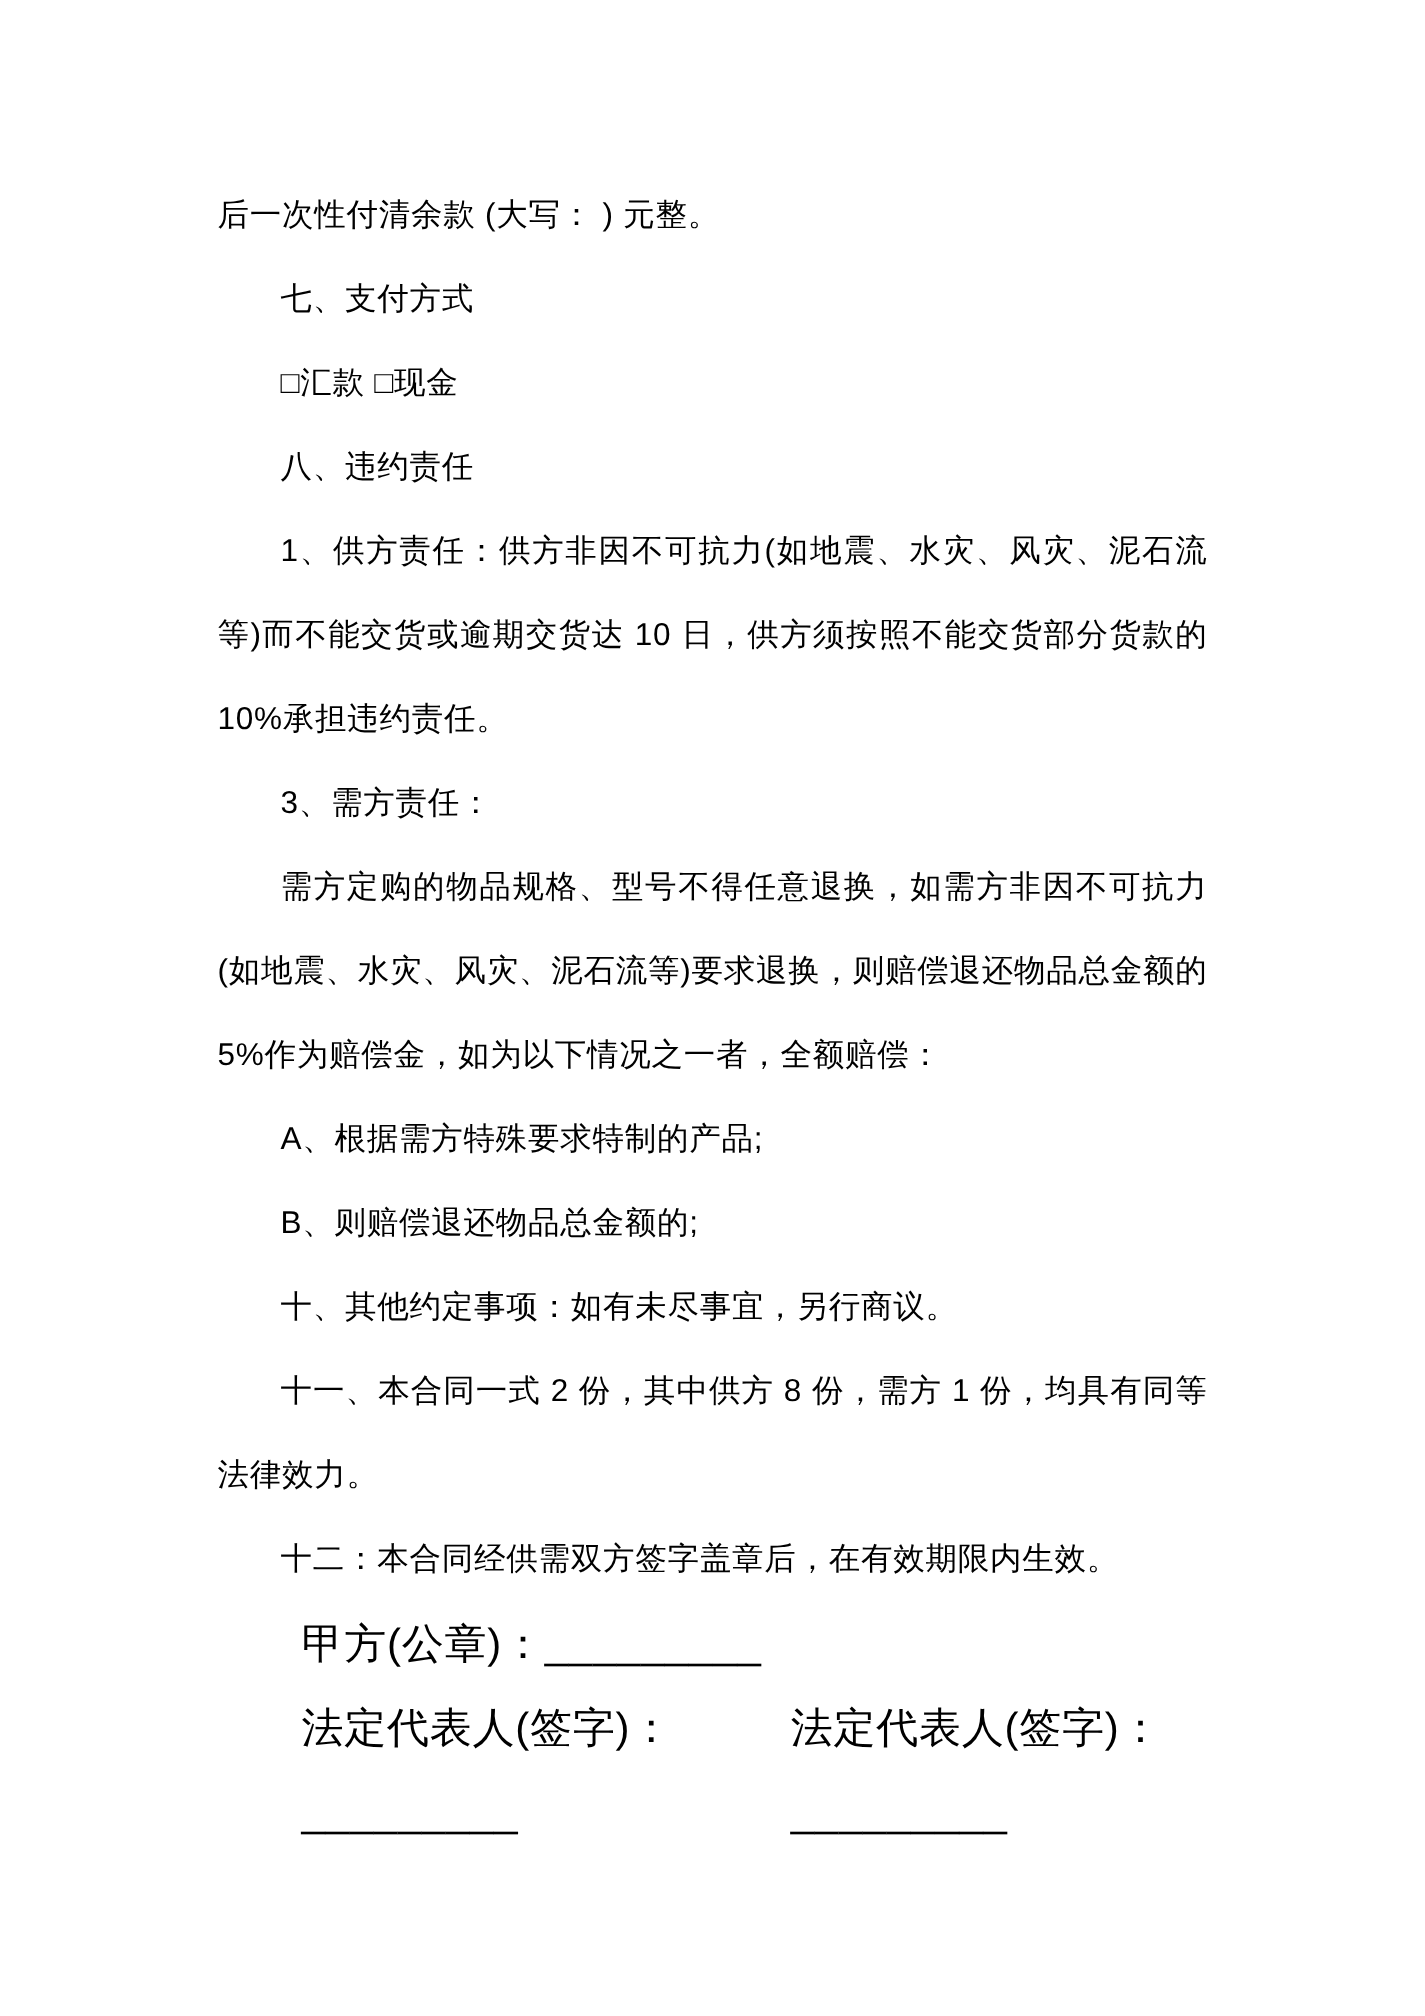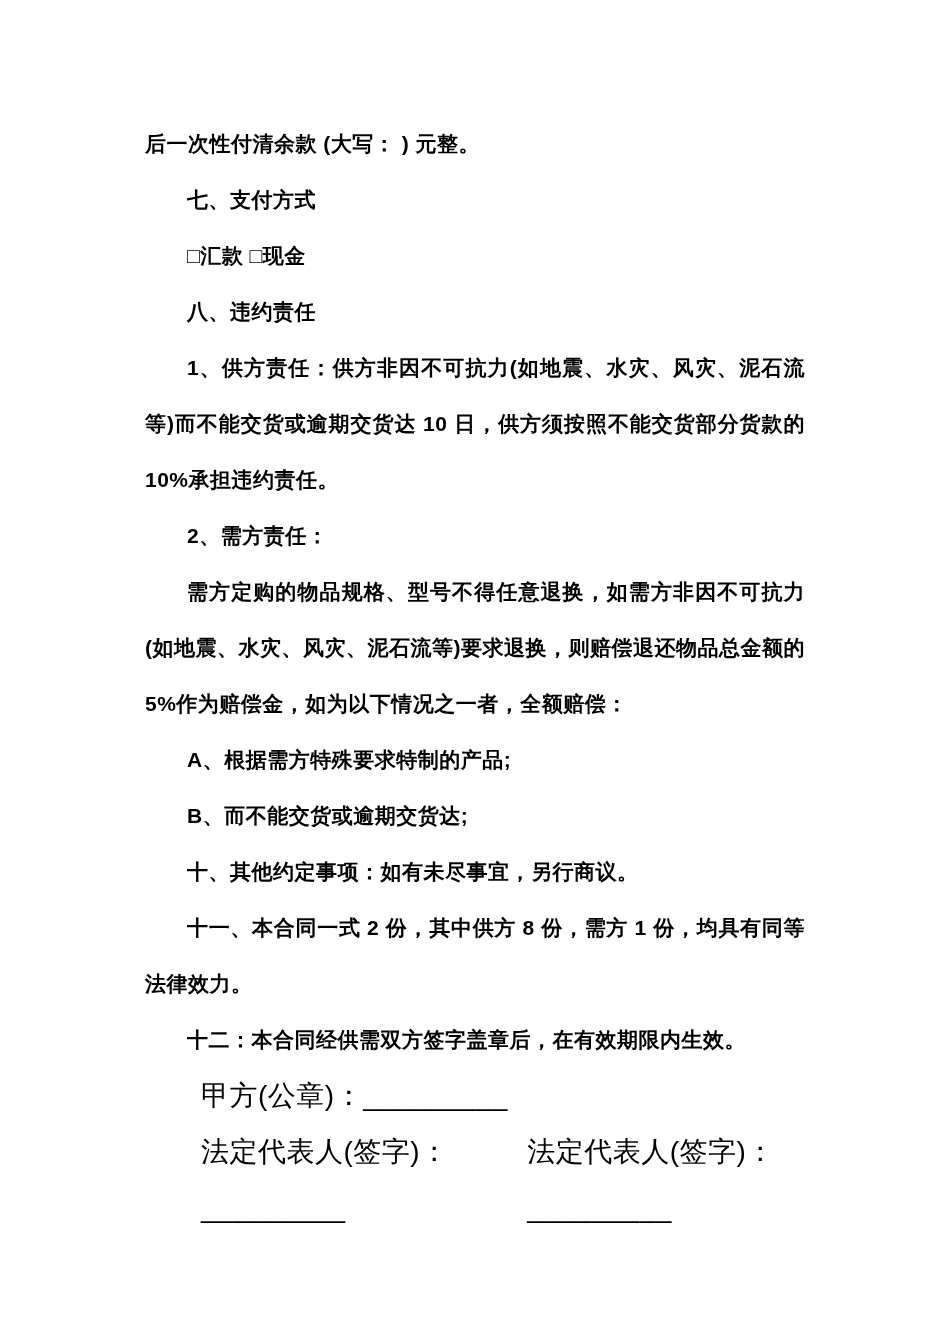--- a/index.html
+++ b/index.html
@@ -20,21 +20,20 @@
     padding: 116px 145px 0 145px;
     background: #ffffff;
     overflow: hidden;
   }
   p.doc-line {
     margin: 0;
     font-size: 21px;
     line-height: 56px;
     text-align: justify;
     letter-spacing: 0.5px;
-    font-weight: bold;
   }
   p.indent {
     text-indent: 2em;
   }
   .sig-row {
     display: flex;
     font-size: 28px;
     line-height: 56px;
     padding-left: 2em;
     letter-spacing: 0.5px;
@@ -54,27 +53,27 @@
   <p class="doc-line">后一次性付清余款 (大写：  ) 元整。</p>
 
   <p class="doc-line indent">七、支付方式</p>
 
   <p class="doc-line indent">□汇款 □现金</p>
 
   <p class="doc-line indent">八、违约责任</p>
 
   <p class="doc-line indent">1、供方责任：供方非因不可抗力(如地震、水灾、风灾、泥石流等)而不能交货或逾期交货达 10 日，供方须按照不能交货部分货款的 10%承担违约责任。</p>
 
-  <p class="doc-line indent">2、需方责任：</p>
+  <p class="doc-line indent">3、需方责任：</p>
 
   <p class="doc-line indent">需方定购的物品规格、型号不得任意退换，如需方非因不可抗力(如地震、水灾、风灾、泥石流等)要求退换，则赔偿退还物品总金额的 5%作为赔偿金，如为以下情况之一者，全额赔偿：</p>
 
   <p class="doc-line indent">A、根据需方特殊要求特制的产品;</p>
 
-  <p class="doc-line indent">B、而不能交货或逾期交货达;</p>
+  <p class="doc-line indent">B、则赔偿退还物品总金额的;</p>
 
 
   <p class="doc-line indent">十、其他约定事项：如有未尽事宜，另行商议。</p>
 
   <p class="doc-line indent">十一、本合同一式 2 份，其中供方 8 份，需方 1 份，均具有同等法律效力。</p>
 
   <p class="doc-line indent">十二：本合同经供需双方签字盖章后，在有效期限内生效。</p>
 
   <div class="sig-row">
     <span class="sig-left">甲方(公章)：_________</span>

